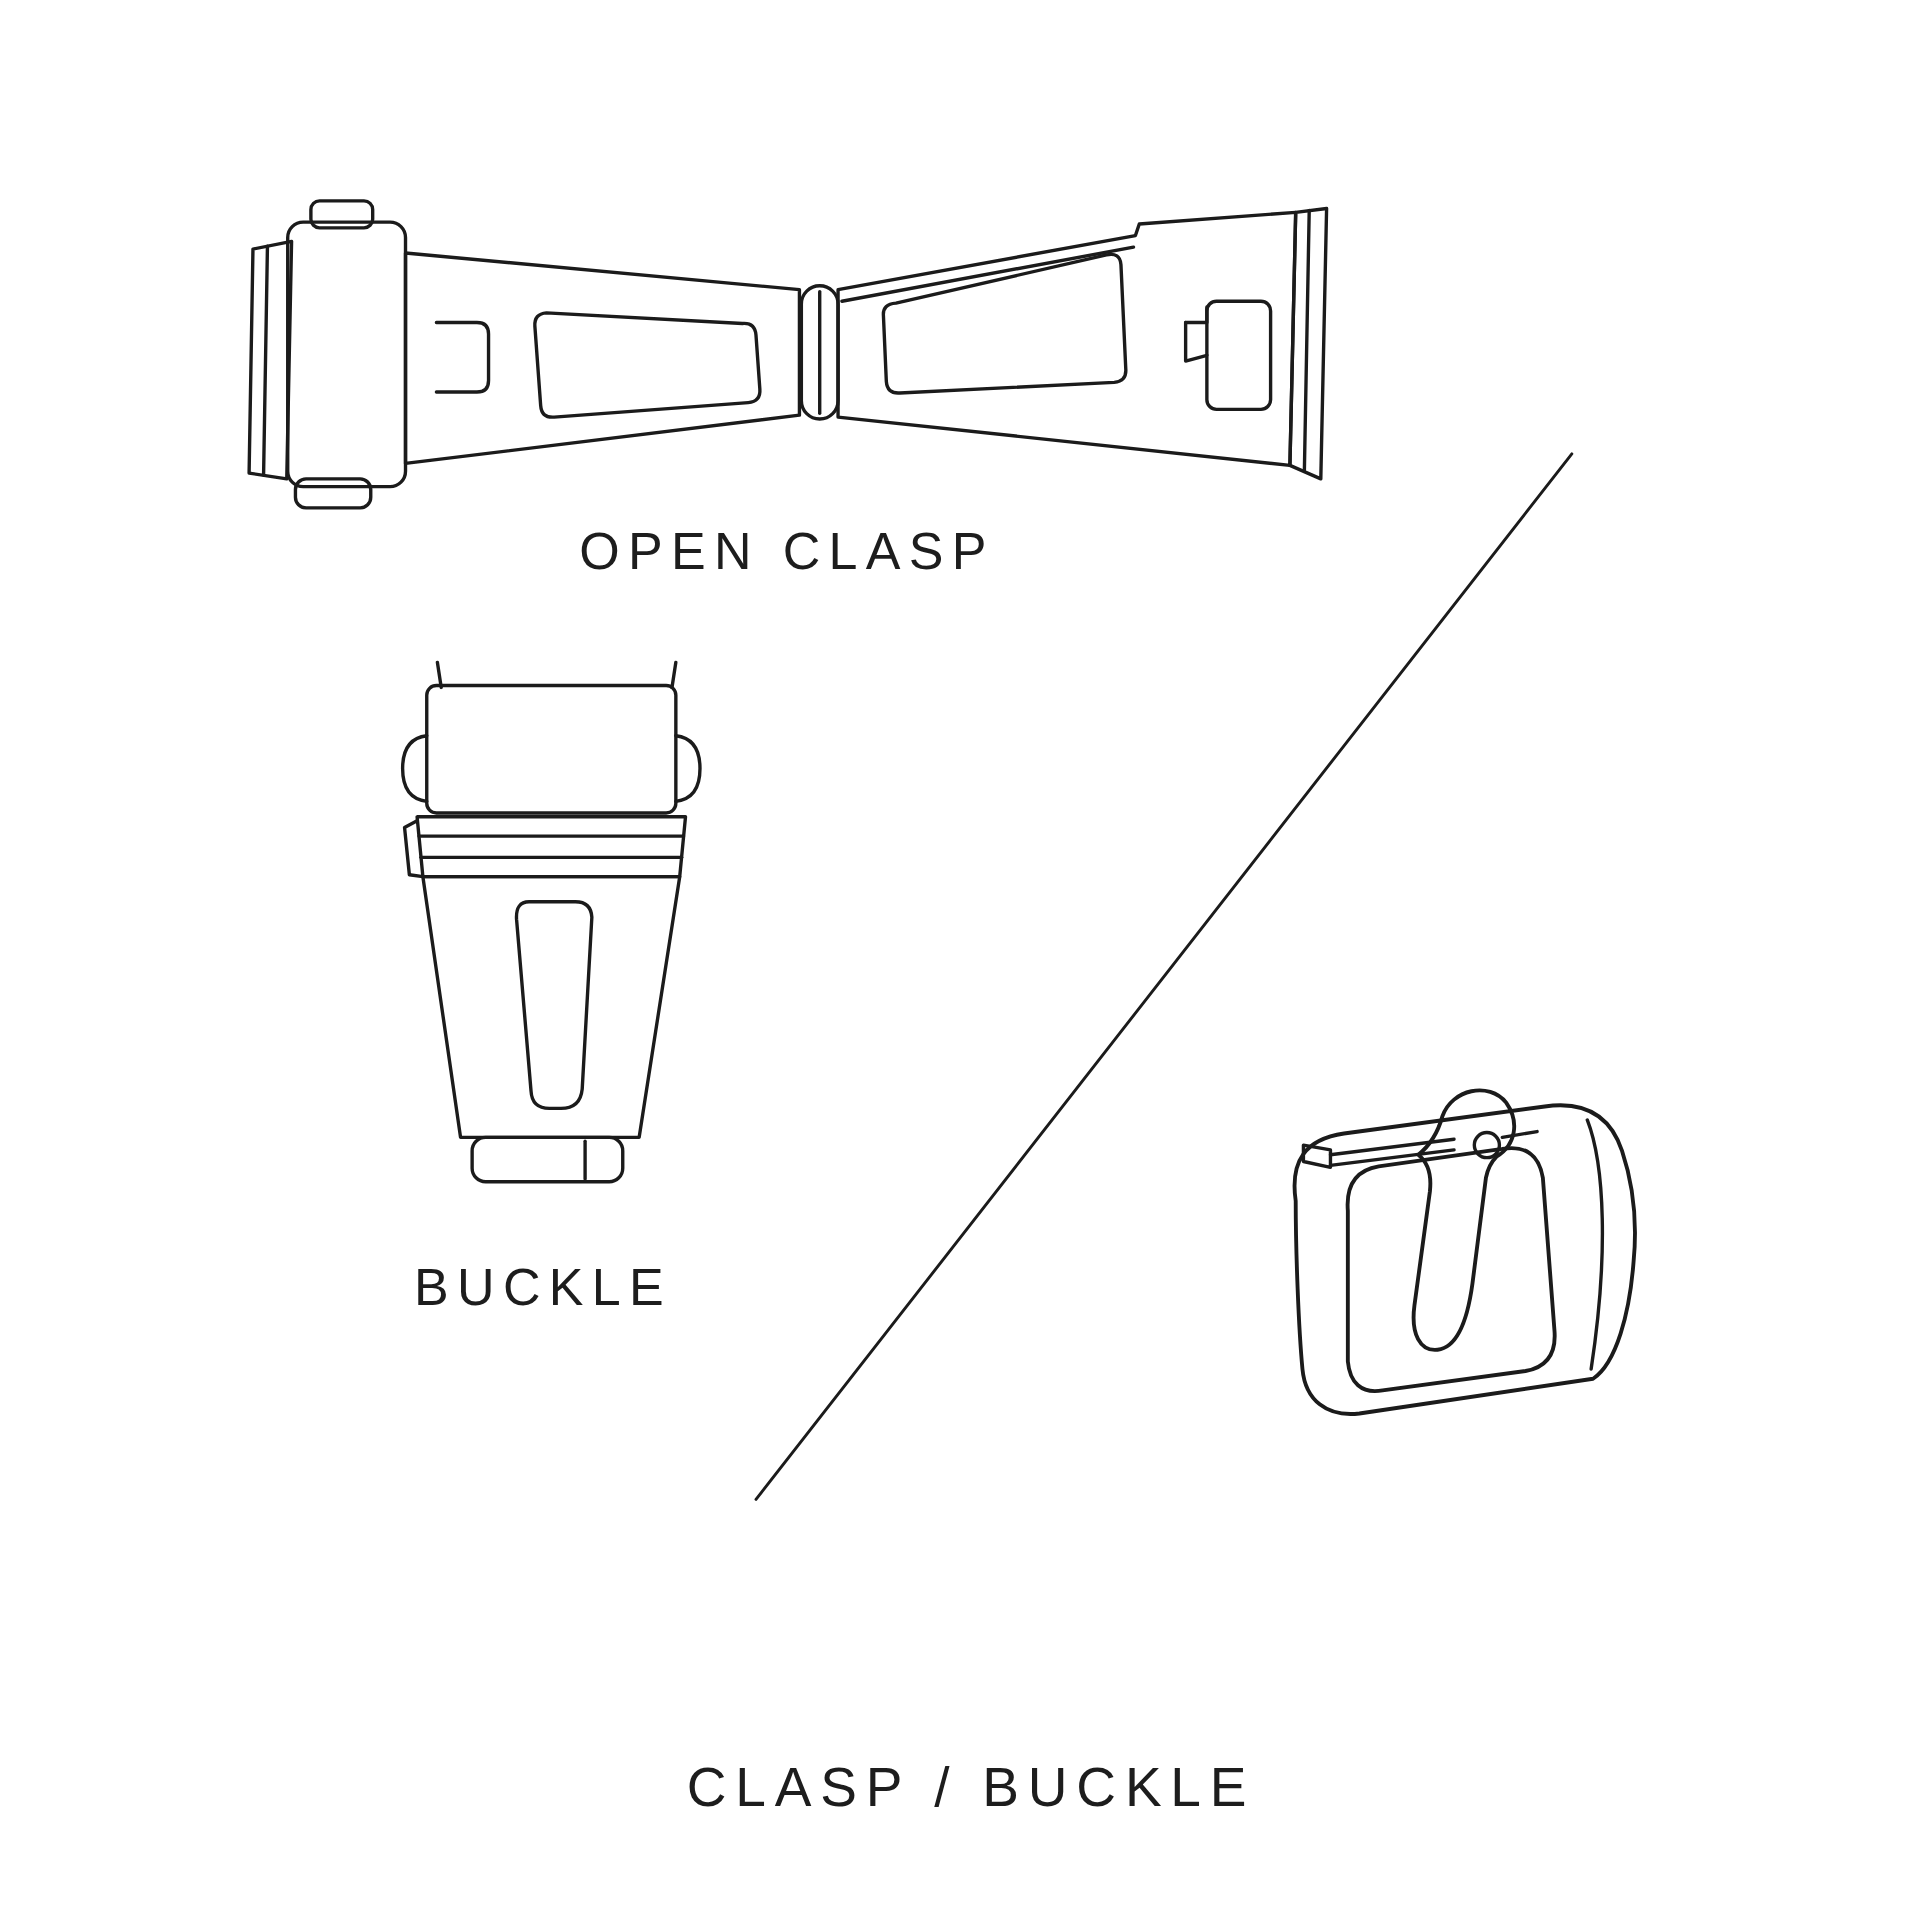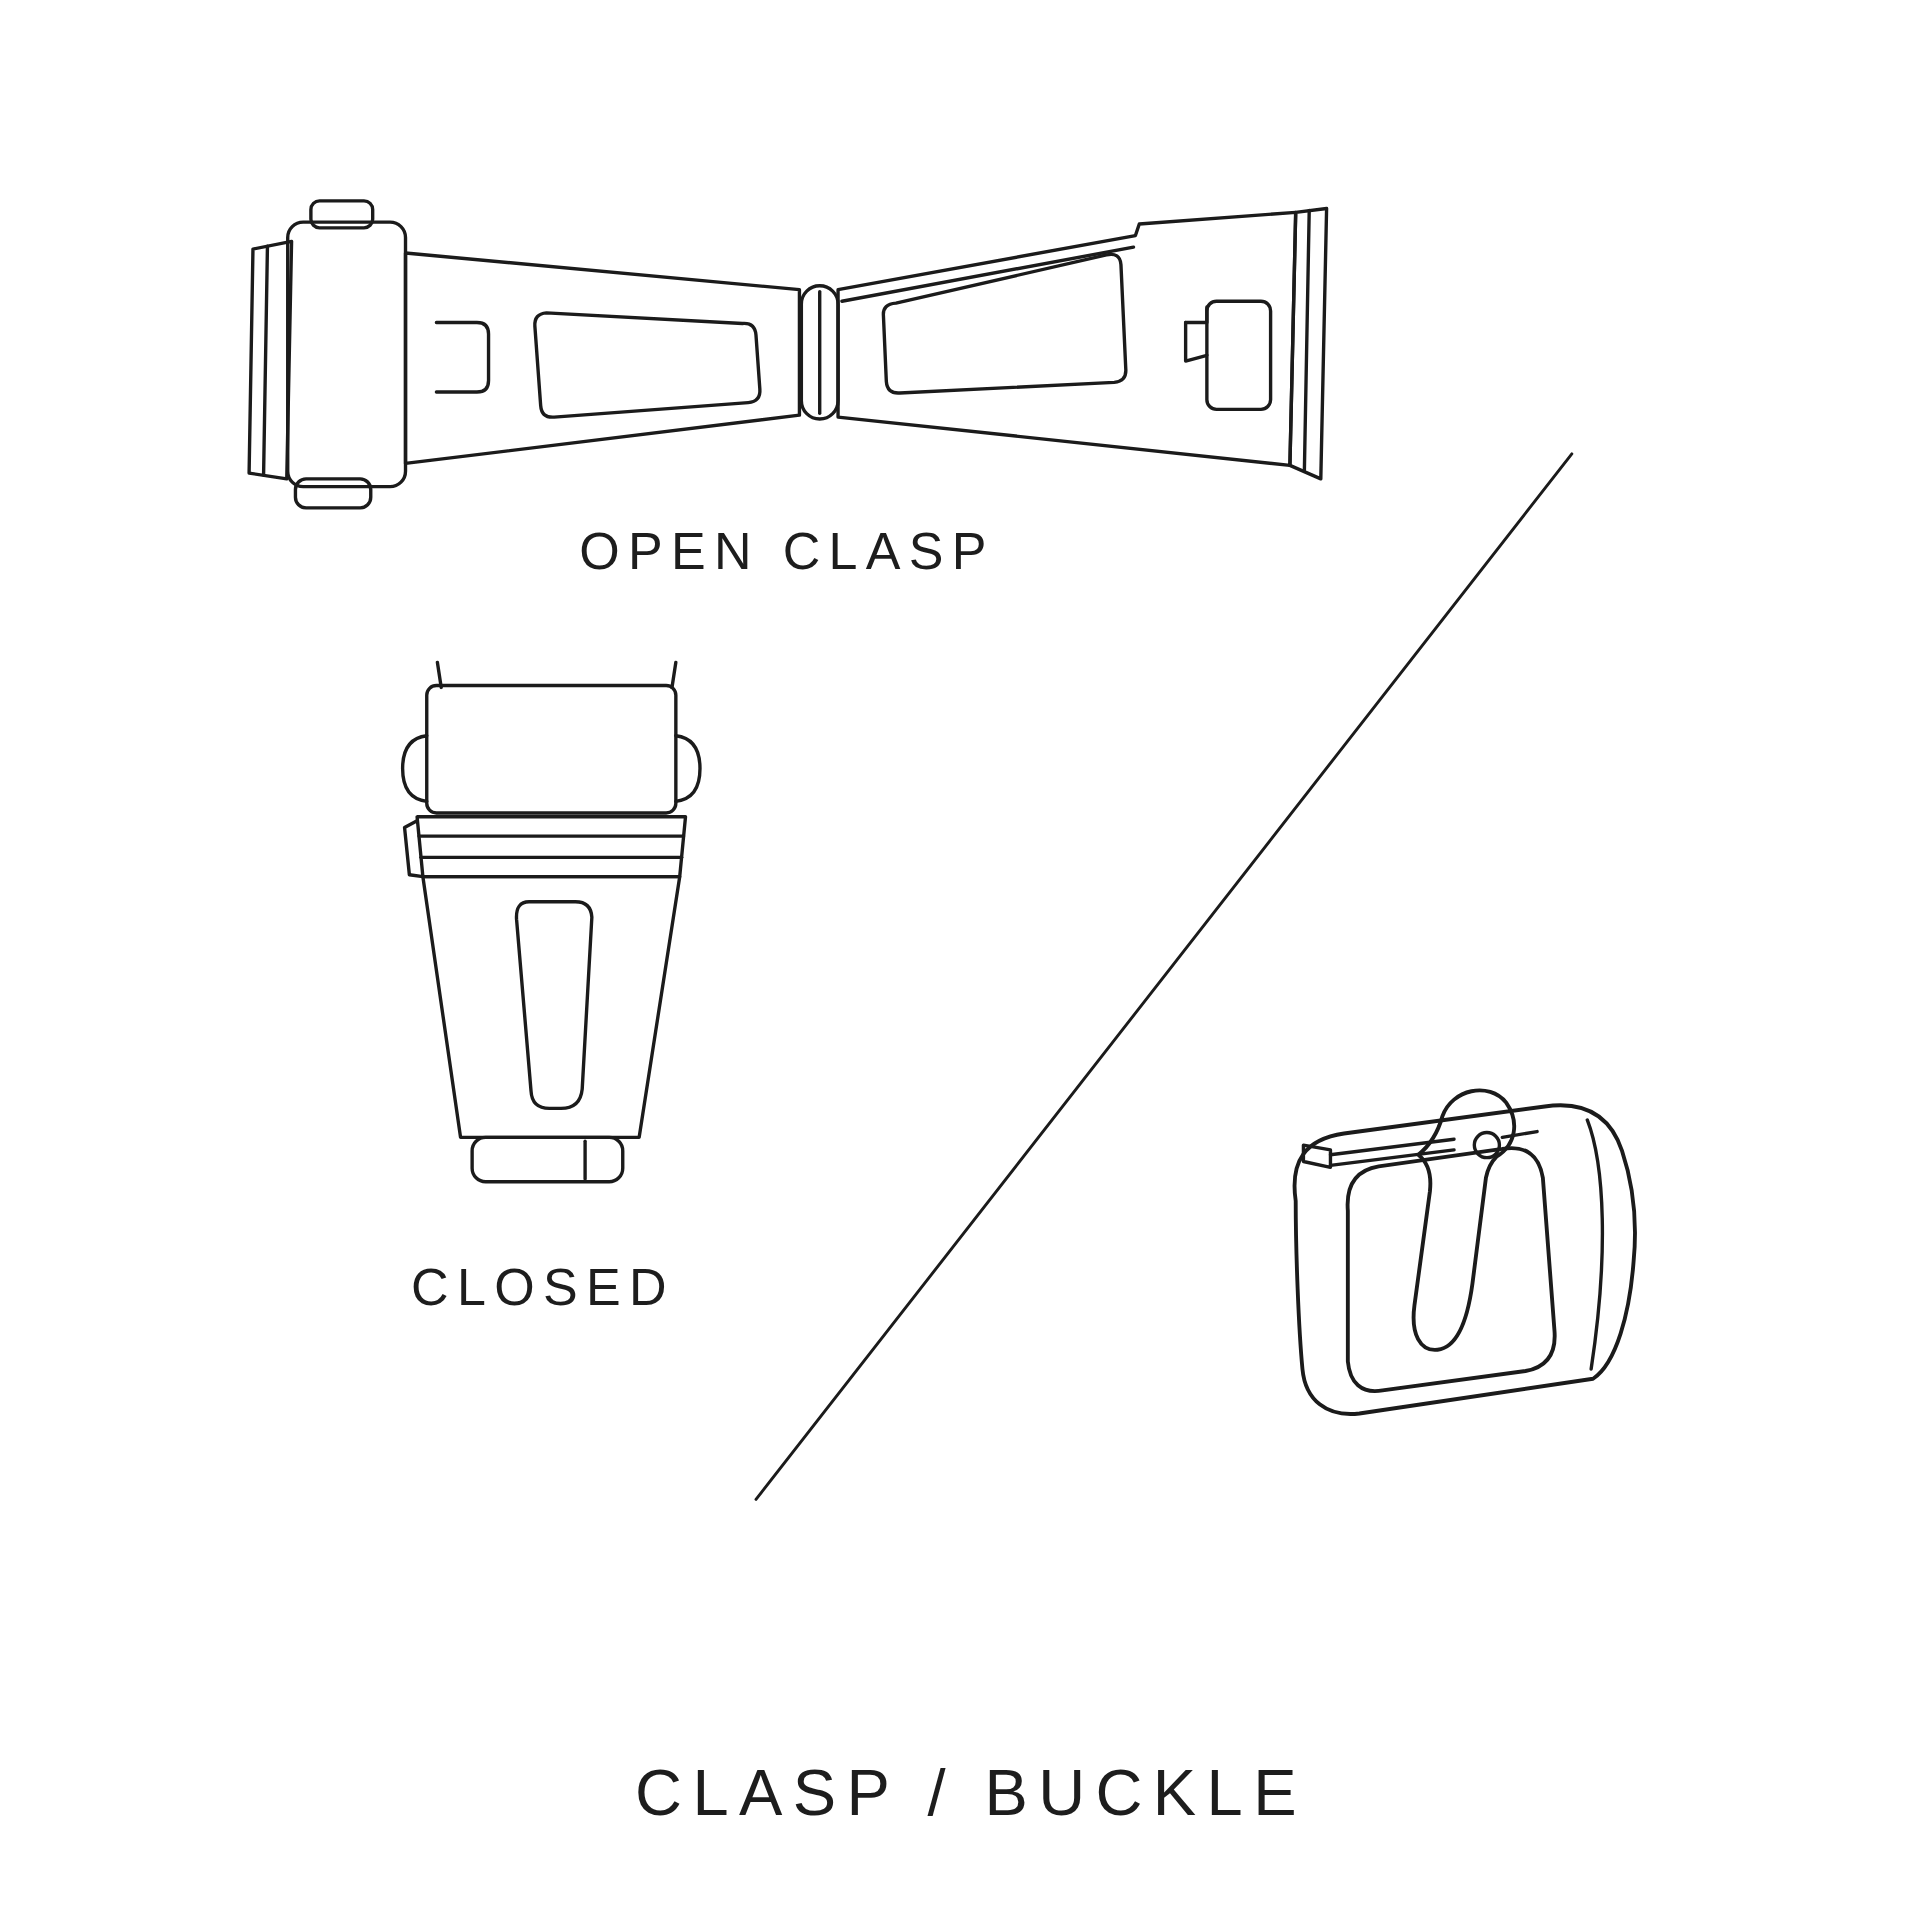--- a/index.html
+++ b/index.html
@@ -25,21 +25,21 @@
     transform:translateX(-50%);
     font-size:52px;
     font-weight:400;
     letter-spacing:.16em;
     color:var(--text,#1d1d1d);
     white-space:nowrap;
   }
   .title{
     position:absolute;
     transform:translateX(-50%);
-    font-size:65px;
+    font-size:55px;
     font-weight:400;
     letter-spacing:.16em;
     color:var(--text,#1d1d1d);
     white-space:nowrap;
   }
 </style>
 </head>
 <body>
 
 <div class="stage">
@@ -137,18 +137,18 @@
                C 1519,1374 1507,1396 1489,1398
                C 1471,1400 1461,1382 1465,1352
                L 1481,1234
                C 1483,1216 1479,1204 1469,1196
                C 1479,1188 1489,1174 1494,1156 Z"></path>
     </g>
   </svg>
 
   <div class="caption" style="left:787px; top:521px;">OPEN CLASP</div>
 
-  <div class="caption" style="left:543px; top:1257px;">CLOSED</div>
+  <div class="caption" style="left:543px; top:1257px;">BUCKLE</div>
 
   <div class="title" style="left:971px; top:1755px;">CLASP / BUCKLE</div>
 
 </div>
 
 
 </body></html>

